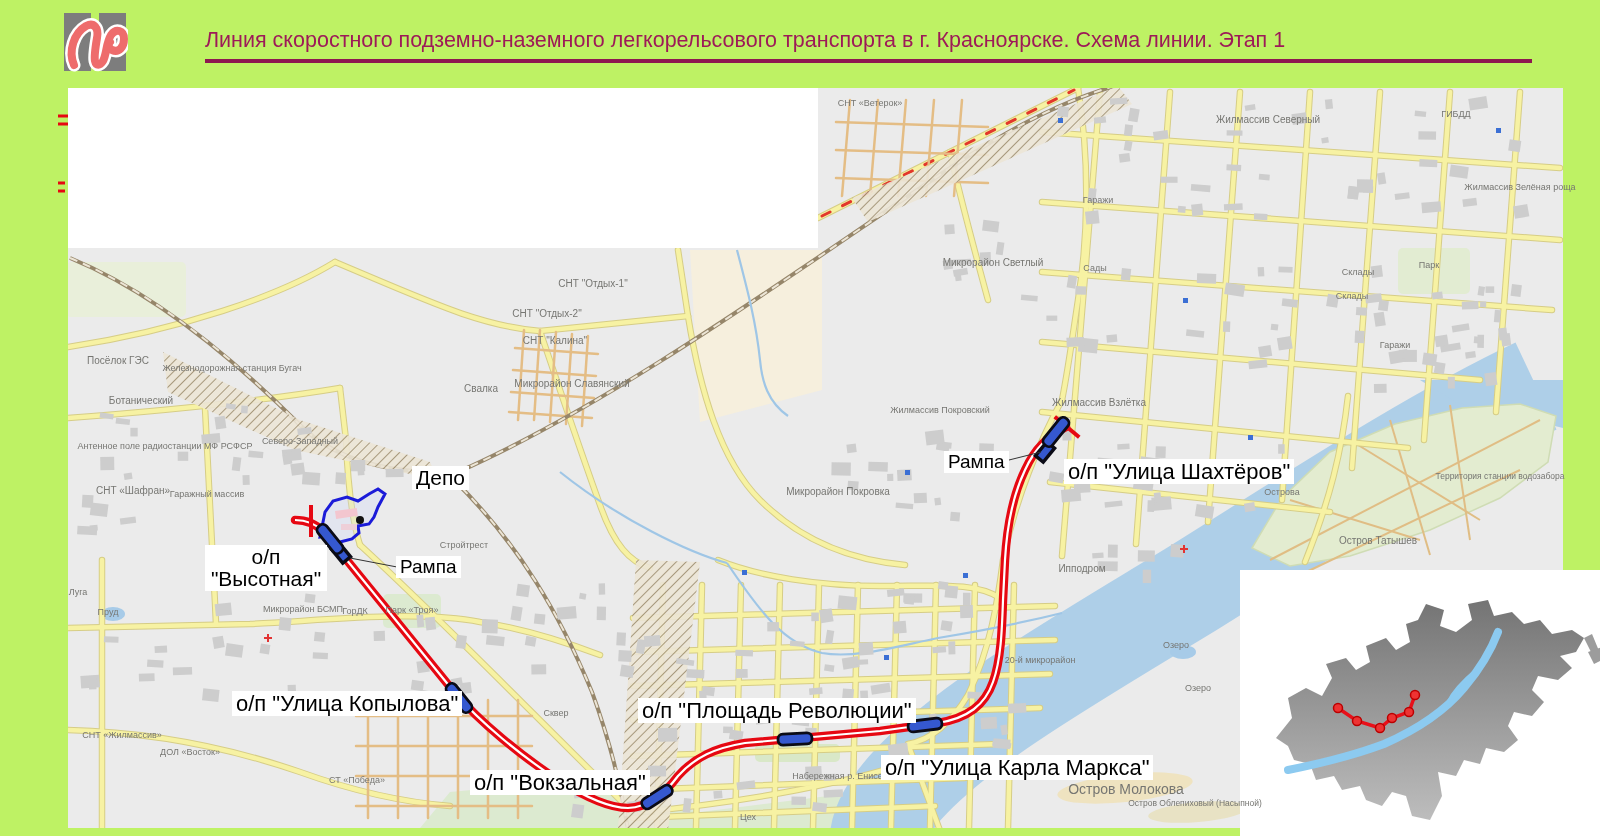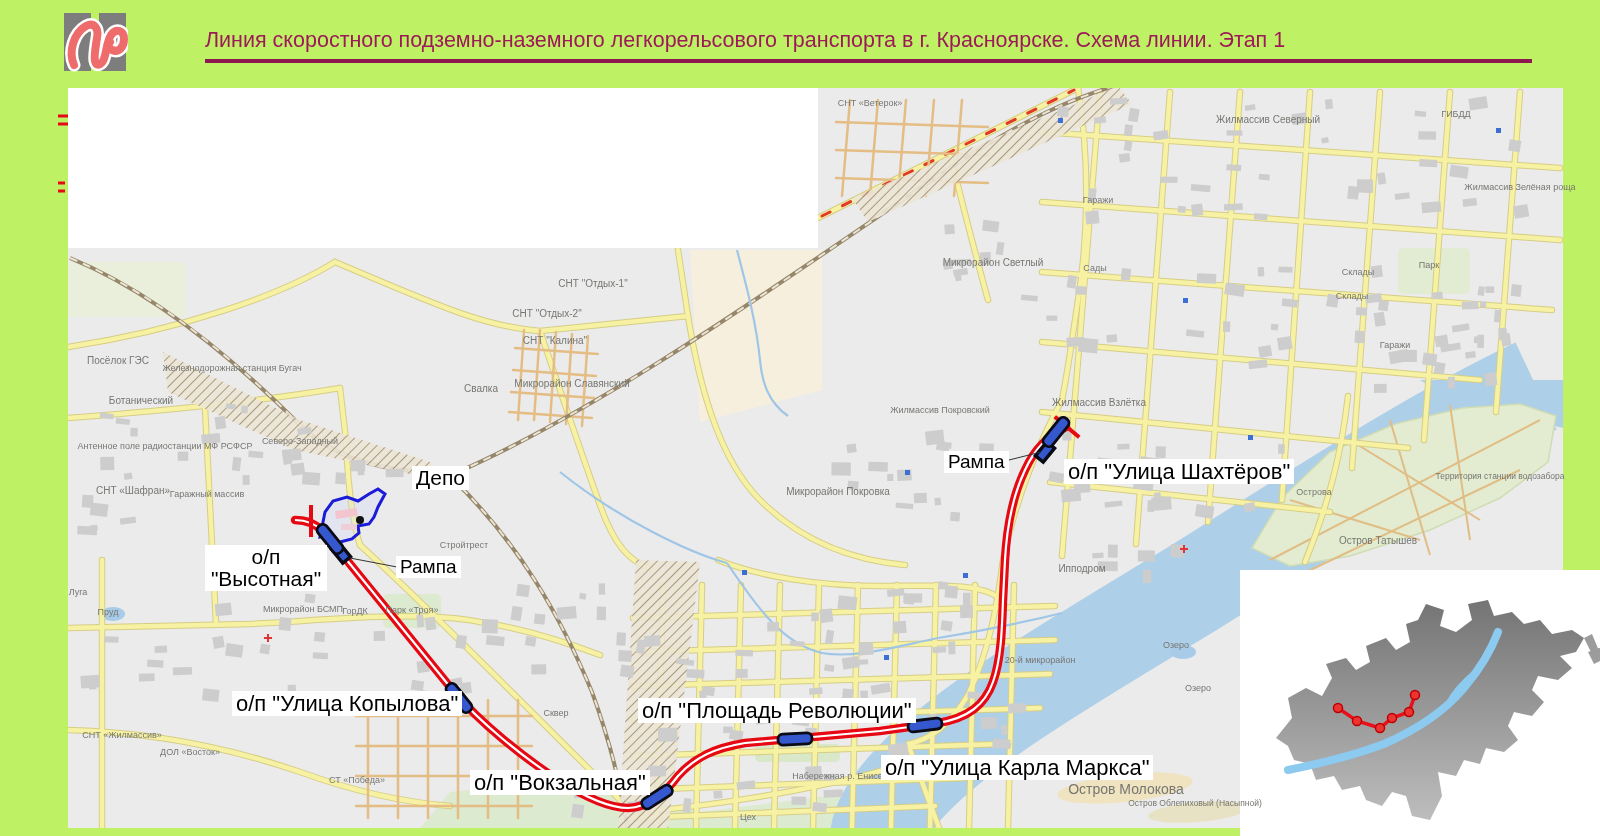--- a/index.html
+++ b/index.html
@@ -635,21 +635,21 @@
       <span class="place-label" style="left: 1395px; top: 345px; font-size: 9px;">Гаражи</span>
       <span class="place-label" style="left: 1358px; top: 272px; font-size: 9px;">Склады</span>
       <span class="place-label" style="left: 1352px; top: 296px; font-size: 9px;">Склады</span>
       <span class="place-label" style="left: 1095px; top: 268px; font-size: 9px;">Сады</span>
       <span class="place-label" style="left: 1429px; top: 265px; font-size: 9px;">Парк</span>
       <span class="place-label" style="left: 1082px; top: 568px; font-size: 10px;">Ипподром</span>
       <span class="place-label" style="left: 1040px; top: 660px; font-size: 9px;">20-й микрорайон</span>
       <span class="place-label" style="left: 1176px; top: 645px; font-size: 9px;">Озеро</span>
       <span class="place-label" style="left: 1198px; top: 688px; font-size: 9px;">Озеро</span>
       <span class="place-label" style="left: 1378px; top: 540px; font-size: 10px;">Остров Татышев</span>
-      <span class="place-label" style="left: 1282px; top: 492px; font-size: 9px; margin-left: 32px;">Острова</span>
+      <span class="place-label" style="left: 1282px; top: 492px; font-size: 9px;">Острова</span>
       <span class="place-label" style="left: 1500px; top: 476px; font-size: 8.5px;">Территория станции водозабора</span>
       <span class="place-label" style="left: 840px; top: 776px; font-size: 9px;">Набережная р. Енисей</span>
       <span class="place-label" style="left: 1126px; top: 789px; font-size: 14px;">Остров Молокова</span>
       <span class="place-label" style="left: 1195px; top: 803px; font-size: 8.5px;">Остров Облепиховый (Насыпной)</span>
       <span class="place-label" style="left: 357px; top: 770px; font-size: 9px; margin-top: 10px;">СТ «Победа»</span>
       <span class="place-label" style="left: 190px; top: 752px; font-size: 9px;">ДОЛ «Восток»</span>
       <span class="place-label" style="left: 122px; top: 735px; font-size: 9px;">СНТ «Жилмассив»</span>
       <span class="place-label" style="left: 108px; top: 612px; font-size: 9px;">Пруд</span>
       <span class="place-label" style="left: 78px; top: 592px; font-size: 9px;">Луга</span>
       <span class="place-label" style="left: 556px; top: 713px; font-size: 9px;">Сквер</span>

